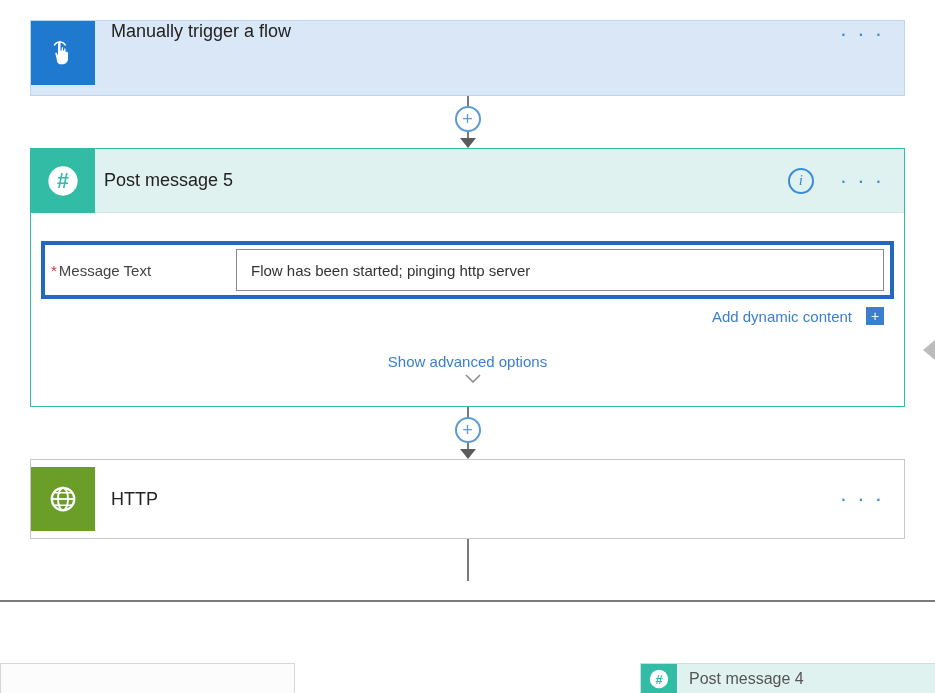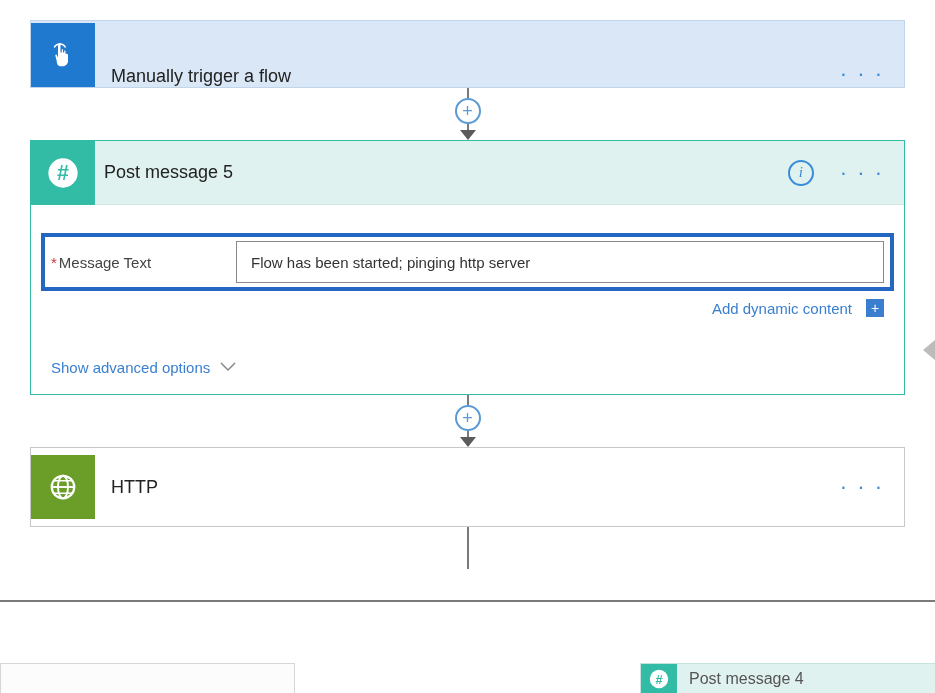--- a/index.html
+++ b/index.html
@@ -21,24 +21,24 @@
     }
     
     .card {
       border: 1px solid #c8c8c8;
       background: #fff;
       position: relative;
     }
     
     .trigger-card {
       display: flex;
-      align-items: flex-end;
+      align-items: flex-start;
       background: #d9e7f6;
       border: 1px solid #c0d4ea;
-      height: 68px;
+      height: 76px;
     }
     .trigger-icon {
       width: 64px;
       height: 64px;
       background: #1f79cf;
       display: flex;
       align-items: center;
       justify-content: center;
       flex-shrink: 0;
     }
@@ -199,24 +199,25 @@
       height: 18px;
       background: #3a7fcf;
       color: #fff;
       display: flex;
       align-items: center;
       justify-content: center;
       font-size: 14px;
       cursor: pointer;
     }
     .adv-row {
-      margin-top: 41px;
-      display: flex;
-      align-items: center;
-      cursor: pointer;
+      margin-top: 28px;
+      display: flex;
+      align-items: center;
+      cursor: pointer;
+      flex-direction: column;
     }
     .adv-text {
       color: #3a7fcf;
       font-size: 15px;
     }
     .adv-chev {
       margin-left: 10px;
     }
     
     .http-card {

